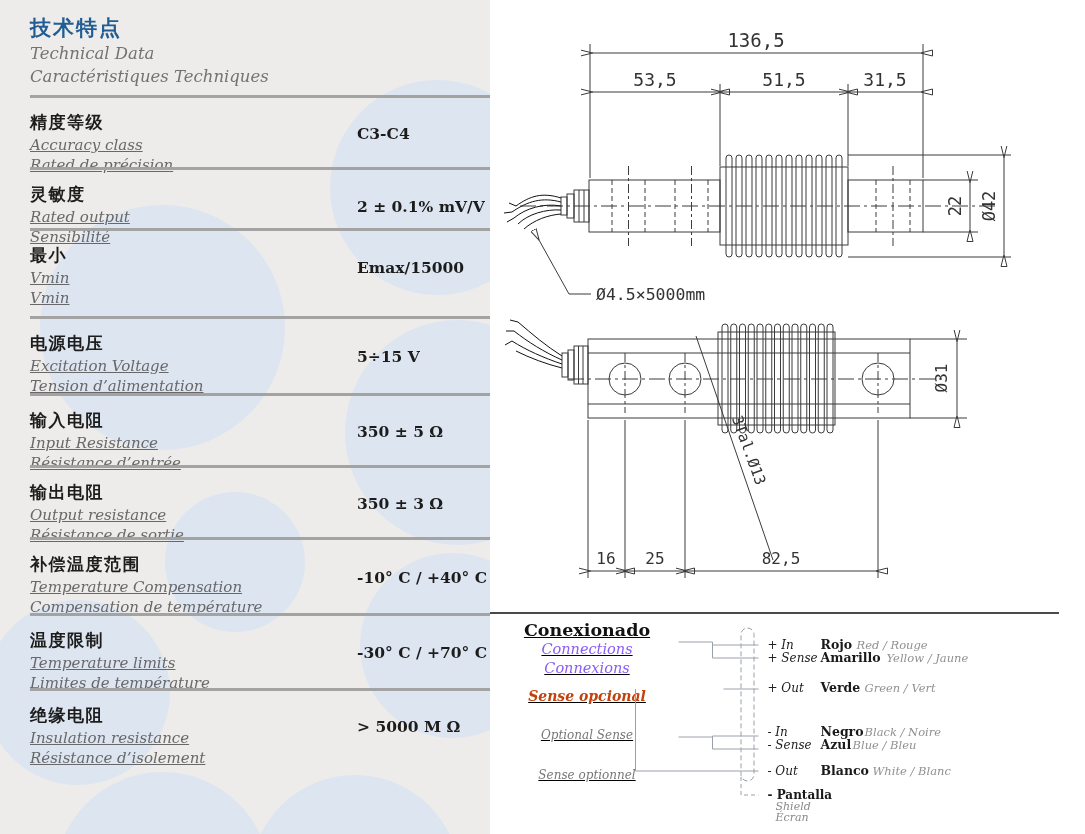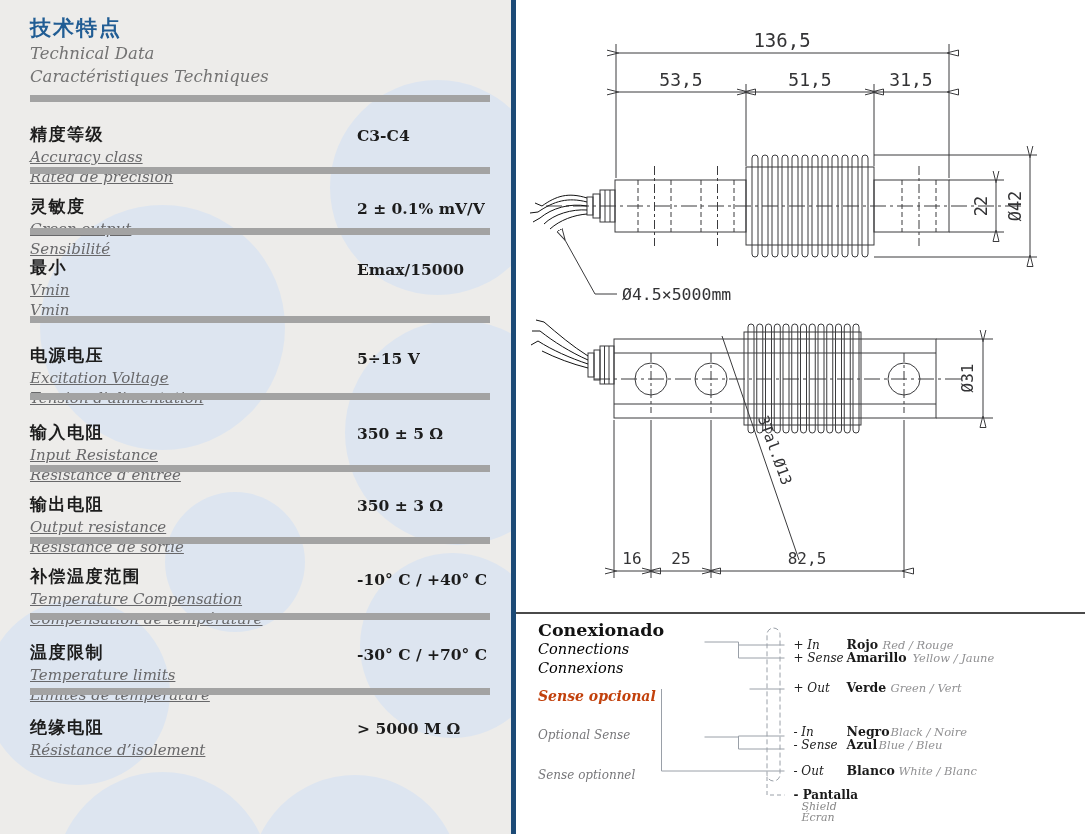--- a/index.html
+++ b/index.html
@@ -7,41 +7,41 @@
        font-family:"DejaVu Sans",sans-serif;}
   
   #left-panel{position:absolute;left:0;top:0;width:511px;height:834px;
               background:#edecea;overflow:hidden;}
   .circ{position:absolute;border-radius:50%;background:#dde5f0;}
   #left-content{position:absolute;left:0;top:0;width:511px;height:834px;z-index:2;}
   #title-block{position:absolute;left:30px;top:14px;}
   .tz{font:700 21px "DejaVu Sans",sans-serif;color:#215d94;letter-spacing:2px;}
   .te{font-style:italic;font-size:16.5px;font-family:"DejaVu Serif",serif;
       color:#737373;line-height:1.42;}
-  .row{position:absolute;left:30px;width:460px;border-top:7px solid #a3a3a3;
-       padding-top:20px;box-sizing:border-box;}
+  .row{position:absolute;left:30px;width:460px;border-top:3px solid #a3a3a3;
+       padding-top:12px;box-sizing:border-box;}
   .zh{font:600 17px "DejaVu Sans",sans-serif;color:#1d1d1d;letter-spacing:1.5px;line-height:1.45;}
   .en,.fr{font-style:italic;font-size:15px;font-family:"DejaVu Serif",serif;
           color:#68686a;line-height:1.35;text-decoration:underline;}
   .val{position:absolute;left:327px;top:50%;transform:translateY(-50%);
        font:600 15.5px "DejaVu Serif",serif;color:#1c1c1c;white-space:nowrap;}
   
   #divider{position:absolute;left:511px;top:0;width:5px;height:834px;background:#1c4a76;}
   
-  #right-panel{position:absolute;left:516px;top:0;width:569px;height:834px;background:#fff;}
+  #right-panel{position:absolute;left:490px;top:0;width:569px;height:834px;background:#fff;text-align:center;}
   #hsep{position:absolute;left:0;top:612px;width:569px;border-top:2px solid #4a4a4a;}
   svg{position:absolute;left:0;}
   .dwg line,.dwg path,.dwg rect,.dwg circle{stroke:#3b3b3d;fill:none;stroke-width:1;}
   .dwg text{fill:#333335;font-family:"DejaVu Sans Mono",monospace;stroke:none;}
   .rib{fill:#ffffff;}
   .cable path{stroke:#121212;fill:none;}
-  #conn-text{position:absolute;left:22px;top:620px;width:150px;}
+  #conn-text{position:absolute;left:22px;top:620px;width:150px;text-decoration:underline;}
   .ct1{font:700 17.5px "DejaVu Serif",serif;color:#121212;}
   .ct2{font-style:italic;font-size:14.5px;font-family:"DejaVu Serif",serif;
-       color:#000000;line-height:1.32;}
+       color:#8b5cf6;line-height:1.32;}
   .ct3{font:italic 700 14px "DejaVu Serif",serif;color:#c2410c;margin-top:10px;}
   .ct4{font-style:italic;font-size:12px;font-family:"DejaVu Serif",serif;
        color:#77777a;line-height:1.3;margin-top:24px;}
   .sch line,.sch path,.sch rect{stroke:#9aa0a8;fill:none;stroke-width:1;}
   .term{font-style:italic;font-size:12px;font-family:"DejaVu Serif",serif;fill:#222;}
   .wcol{font:700 12.5px "DejaVu Serif",serif;fill:#1a1a1a;}
   .wtr{font-style:italic;font-size:11.5px;font-family:"DejaVu Serif",serif;fill:#909092;}
   .shld{font:700 12px "DejaVu Serif",serif;fill:#1a1a1a;}
   .shsub{font-style:italic;font-size:11px;font-family:"DejaVu Serif",serif;fill:#888;}
 </style>
@@ -66,21 +66,21 @@
     </div>
 
     <div class="row" style="top:95px;height:72px">
       <div class="zh">精度等级</div>
       <div class="en">Accuracy class</div>
       <div class="fr">Rated de précision</div>
       <div class="val">C3-C4</div>
     </div>
     <div class="row" style="top:167px;height:75px">
       <div class="zh">灵敏度</div>
-      <div class="en">Green output</div>
+      <div class="en">Rated output</div>
       <div class="fr">Sensibilité</div>
       <div class="val">2 ± 0.1% mV/V</div>
     </div>
     <div class="row" style="top:228px;height:74px">
       <div class="zh">最小</div>
       <div class="en">Vmin</div>
       <div class="fr">Vmin</div>
       <div class="val">Emax/15000</div>
     </div>
     <div class="row" style="top:316px;height:77px">
@@ -108,20 +108,21 @@
       <div class="val">-10° C / +40° C</div>
     </div>
     <div class="row" style="top:613px;height:75px">
       <div class="zh">温度限制</div>
       <div class="en">Temperature limits</div>
       <div class="fr">Limites de température</div>
       <div class="val">-30° C / +70° C</div>
     </div>
     <div class="row" style="top:688px;height:72px">
       <div class="zh">绝缘电阻</div>
+      <div class="en">Insulation resistance</div>
       <div class="fr">Résistance d’isolement</div>
       <div class="val">&gt; 5000 M Ω</div>
     </div>
   </div>
 </div>
 
 <div id="divider"></div>
 
 <div id="right-panel">
 

